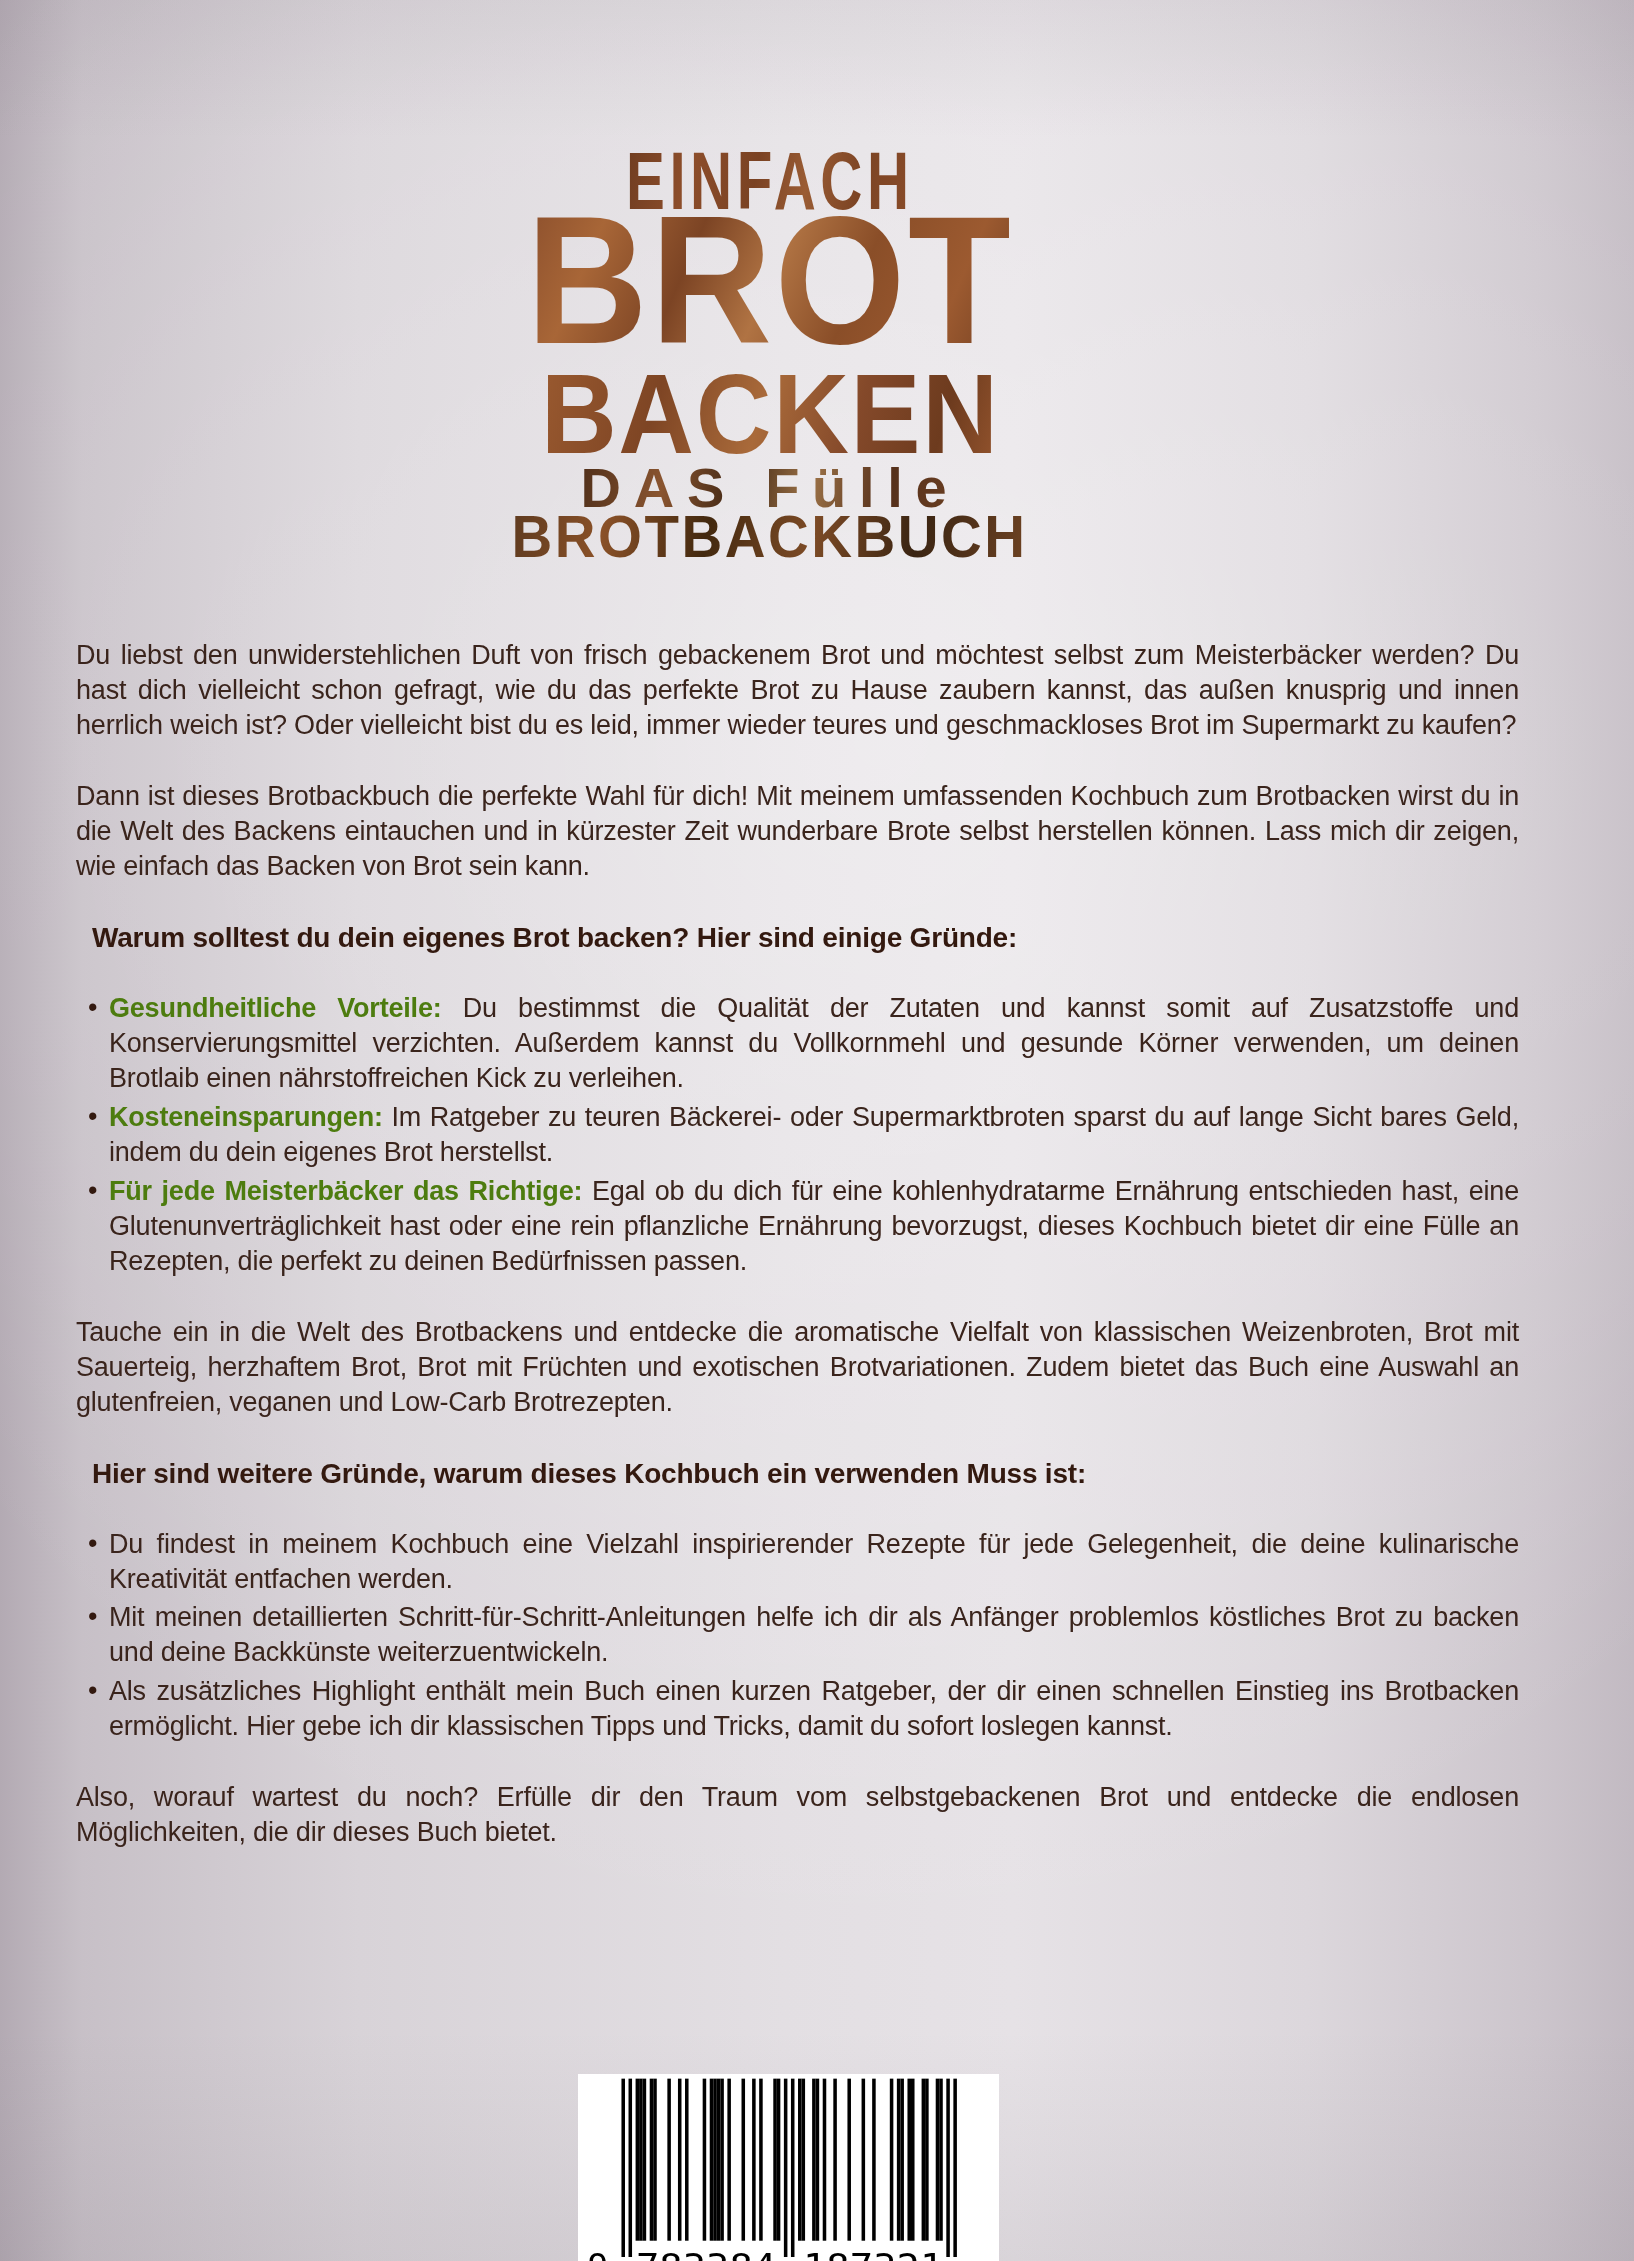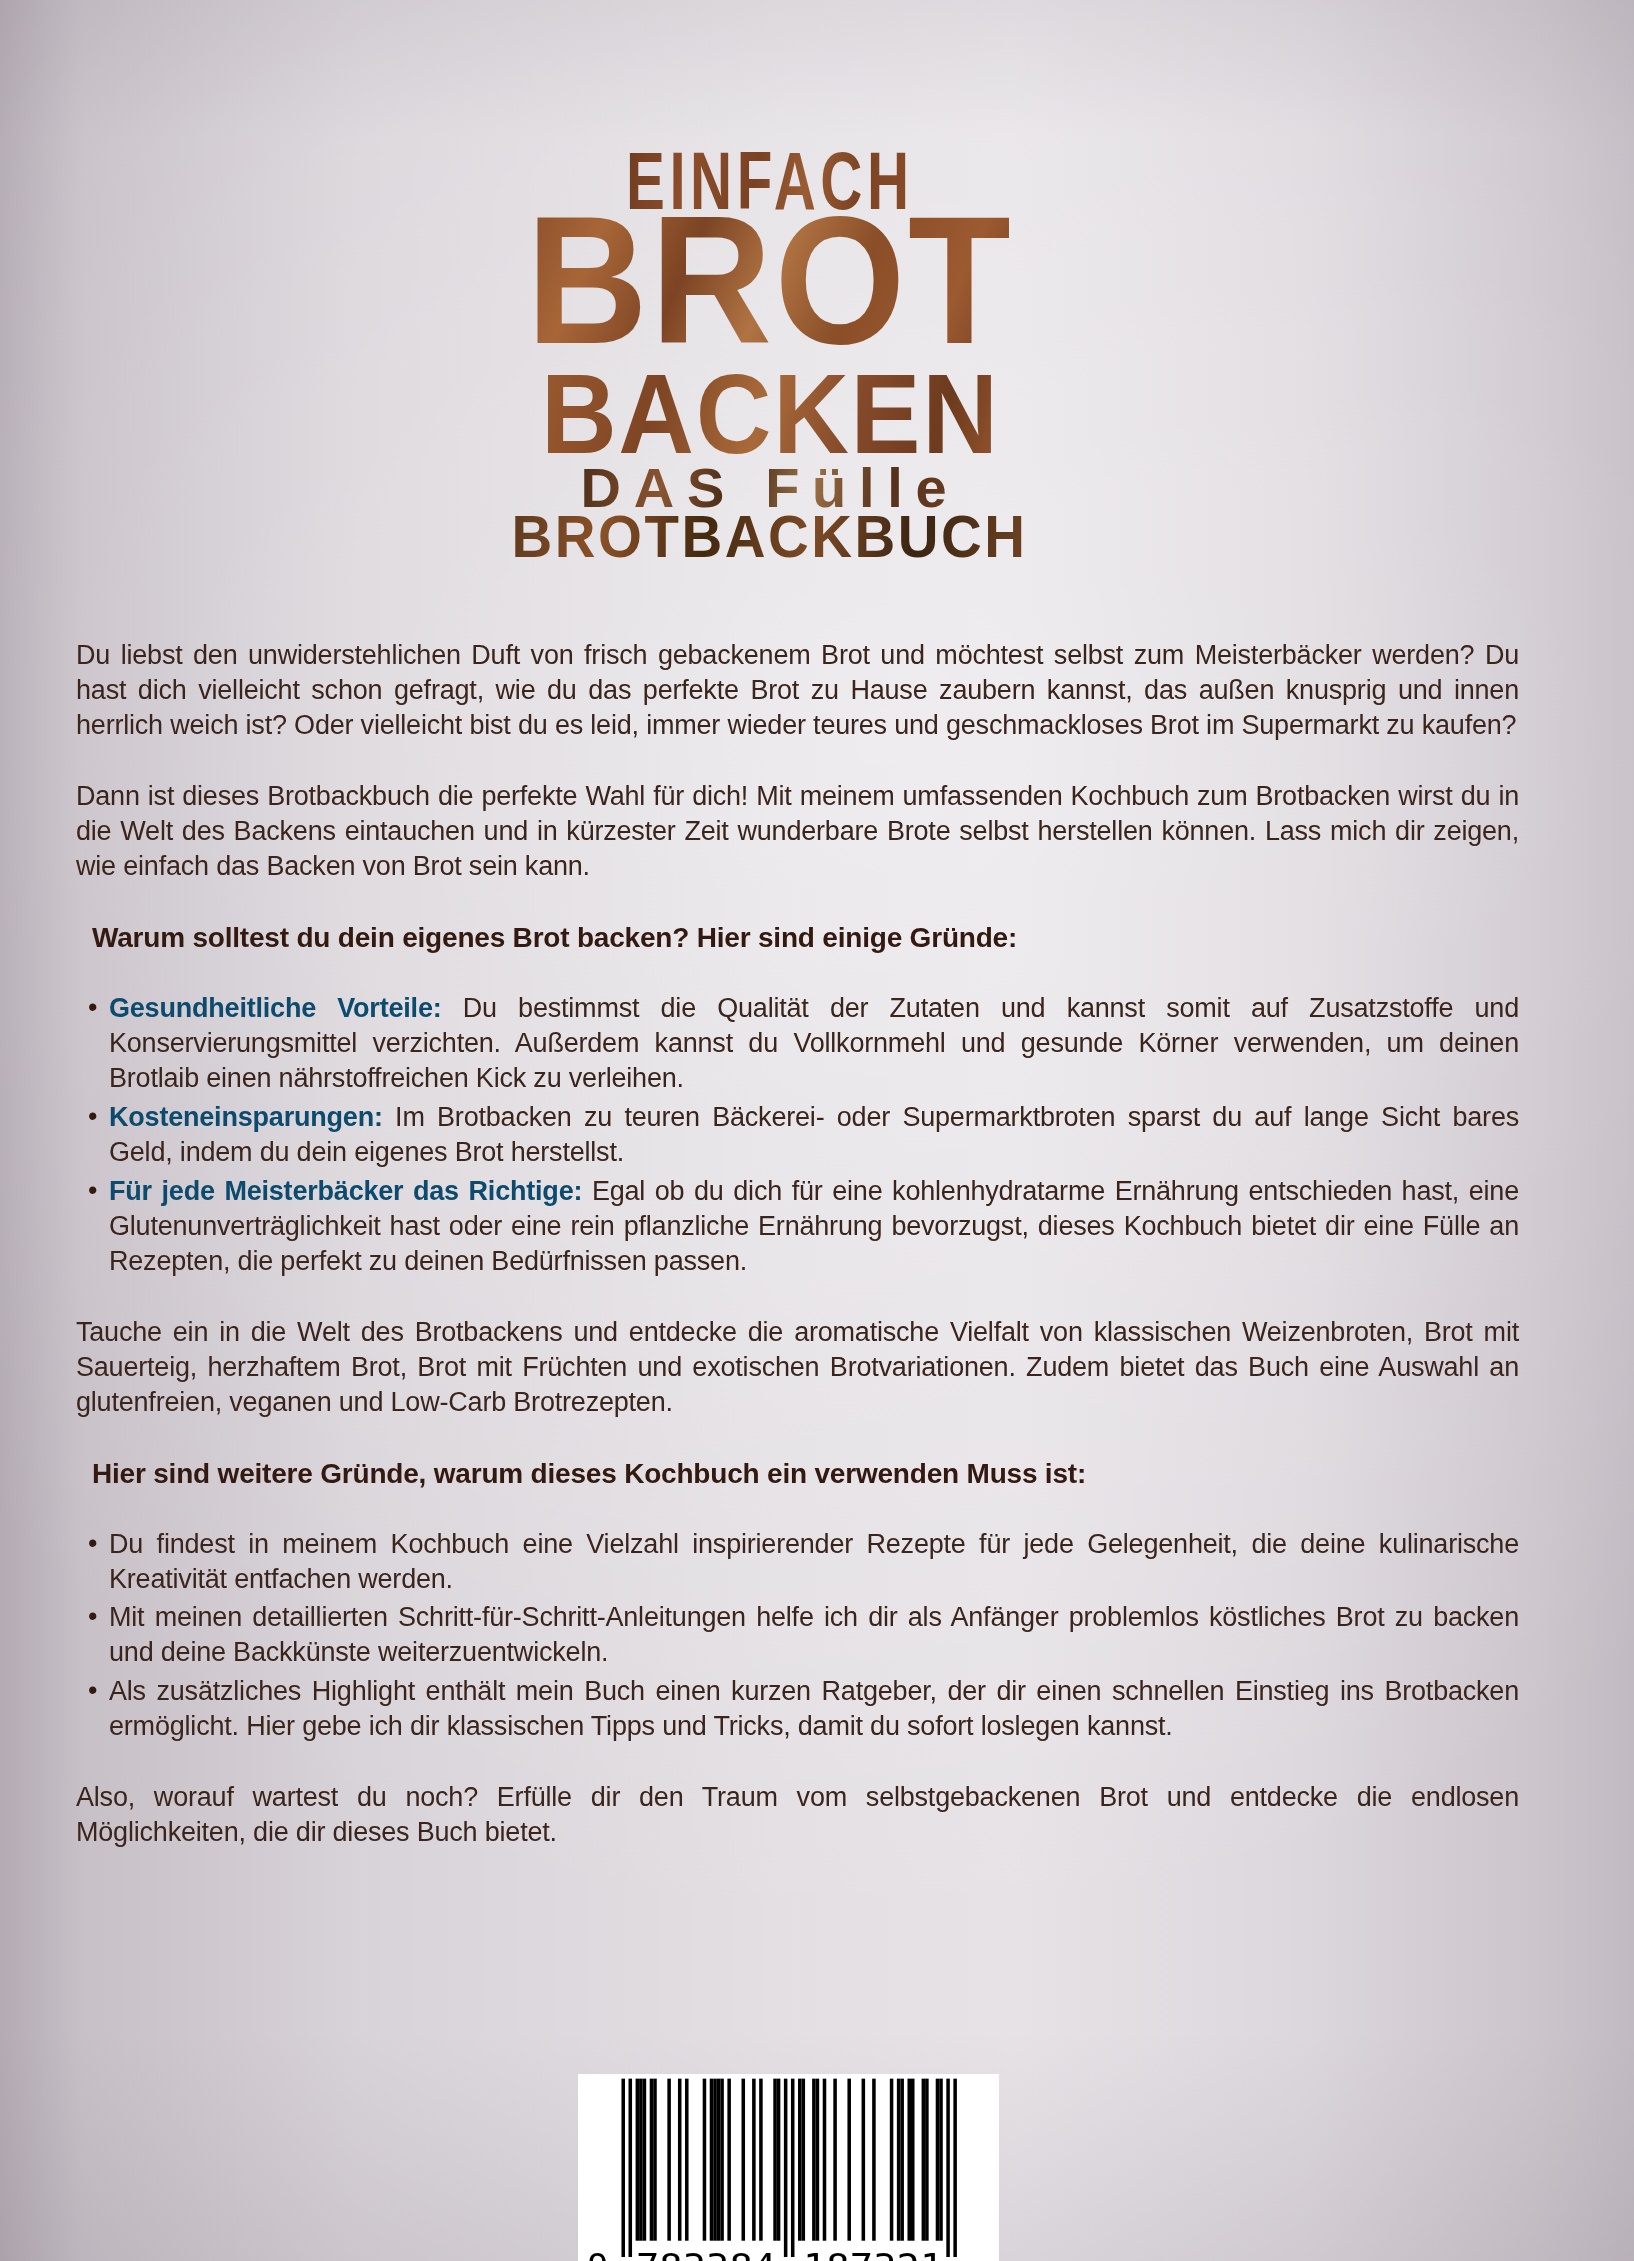--- a/index.html
+++ b/index.html
@@ -73,21 +73,21 @@
   ul.blist li{
     position:relative;margin:0 0 3.6px 0;
     font-size:27px;line-height:35px;letter-spacing:-0.2px;
     text-align:justify;
   }
   ul.blist li::before{
     content:"\2022";
     position:absolute;left:-21px;top:-0.9px;
     color:#33190f;font-size:27px;
   }
-  .blead{font-weight:700;color:#0c4a6e;}
+  .blead{font-weight:700;color:#4d7c0f;}
   .outro{margin-bottom:0;}
 
   
   .barcode-box{
     position:absolute;left:578px;top:2074px;width:421px;height:213px;
     background:#ffffff;
   }
   .barcode-box svg{display:block;width:100%;height:100%;}
   .bc-digit{
     font-family:"DejaVu Sans Mono",monospace;
@@ -108,21 +108,21 @@
   </div>
 
   <div class="content">
     <p class="body">Du liebst den unwiderstehlichen Duft von frisch gebackenem Brot und möchtest selbst zum Meisterbäcker werden? Du hast dich vielleicht schon gefragt, wie du das perfekte Brot zu Hause zaubern kannst, das außen knusprig und innen herrlich weich ist? Oder vielleicht bist du es leid, immer wieder teures und geschmackloses Brot im Supermarkt zu kaufen?</p>
     <p class="body">Dann ist dieses Brotbackbuch die perfekte Wahl für dich! Mit meinem umfassenden Kochbuch zum Brotbacken wirst du in die Welt des Backens eintauchen und in kürzester Zeit wunderbare Brote selbst herstellen können. Lass mich dir zeigen, wie einfach das Backen von Brot sein kann.</p>
 
     <h2 class="heading">Warum solltest du dein eigenes Brot backen? Hier sind einige Gründe:</h2>
 
     <ul class="blist">
       <li><span class="blead">Gesundheitliche Vorteile:</span><span> Du bestimmst die Qualität der Zutaten und kannst somit auf Zusatzstoffe und Konservierungsmittel verzichten. Außerdem kannst du Vollkornmehl und gesunde Körner verwenden, um deinen Brotlaib einen nährstoffreichen Kick zu verleihen.</span></li>
-      <li><span class="blead">Kosteneinsparungen:</span><span> Im Brotbacken zu teuren Bäckerei- oder Supermarktbroten sparst du auf lange Sicht bares Geld, indem du dein eigenes Brot herstellst.</span></li>
+      <li><span class="blead">Kosteneinsparungen:</span><span> Im Ratgeber zu teuren Bäckerei- oder Supermarktbroten sparst du auf lange Sicht bares Geld, indem du dein eigenes Brot herstellst.</span></li>
       <li><span class="blead">Für jede Meisterbäcker das Richtige:</span><span> Egal ob du dich für eine kohlenhydratarme Ernährung entschieden hast, eine Glutenunverträglichkeit hast oder eine rein pflanzliche Ernährung bevorzugst, dieses Kochbuch bietet dir eine Fülle an Rezepten, die perfekt zu deinen Bedürfnissen passen.</span></li>
     </ul>
 
     <p class="body">Tauche ein in die Welt des Brotbackens und entdecke die aromatische Vielfalt von klassischen Weizenbroten, Brot mit Sauerteig, herzhaftem Brot, Brot mit Früchten und exotischen Brotvariationen. Zudem bietet das Buch eine Auswahl an glutenfreien, veganen und Low-Carb Brotrezepten.</p>
 
     <h2 class="heading">Hier sind weitere Gründe, warum dieses Kochbuch ein verwenden Muss ist:</h2>
 
     <ul class="blist">
       <li>Du findest in meinem Kochbuch eine Vielzahl inspirierender Rezepte für jede Gelegenheit, die deine kulinarische Kreativität entfachen werden.</li>
       <li>Mit meinen detaillierten Schritt-für-Schritt-Anleitungen helfe ich dir als Anfänger problemlos köstliches Brot zu backen und deine Backkünste weiterzuentwickeln.</li>

